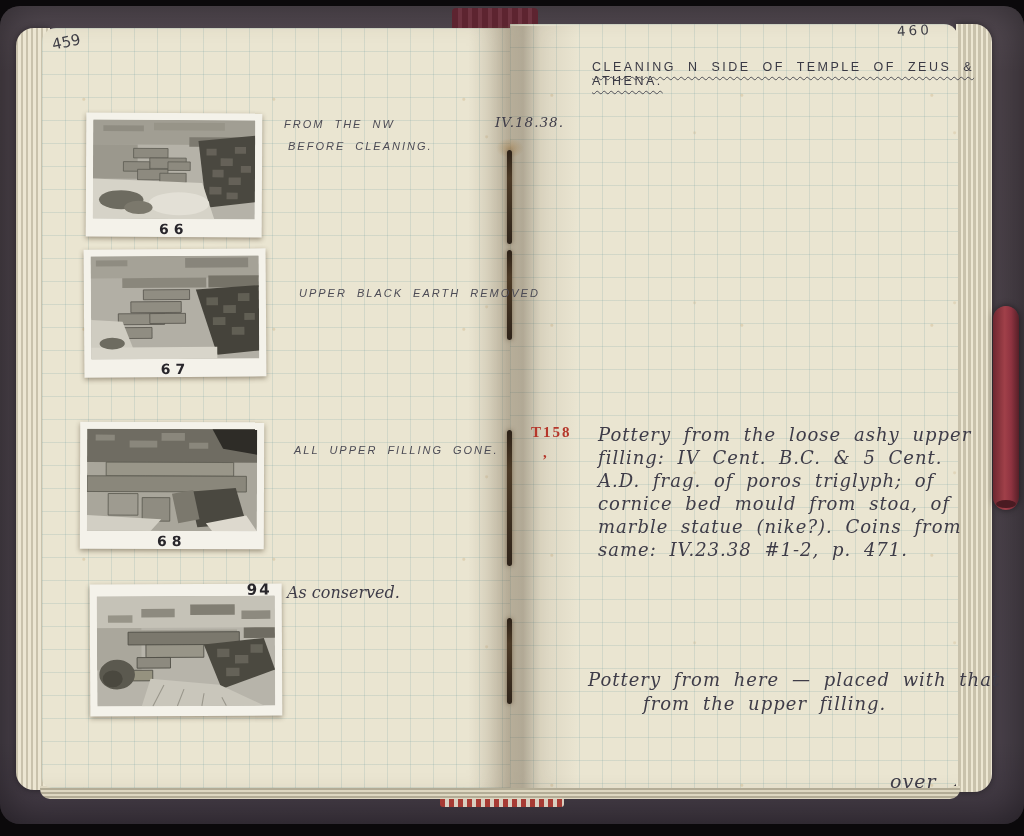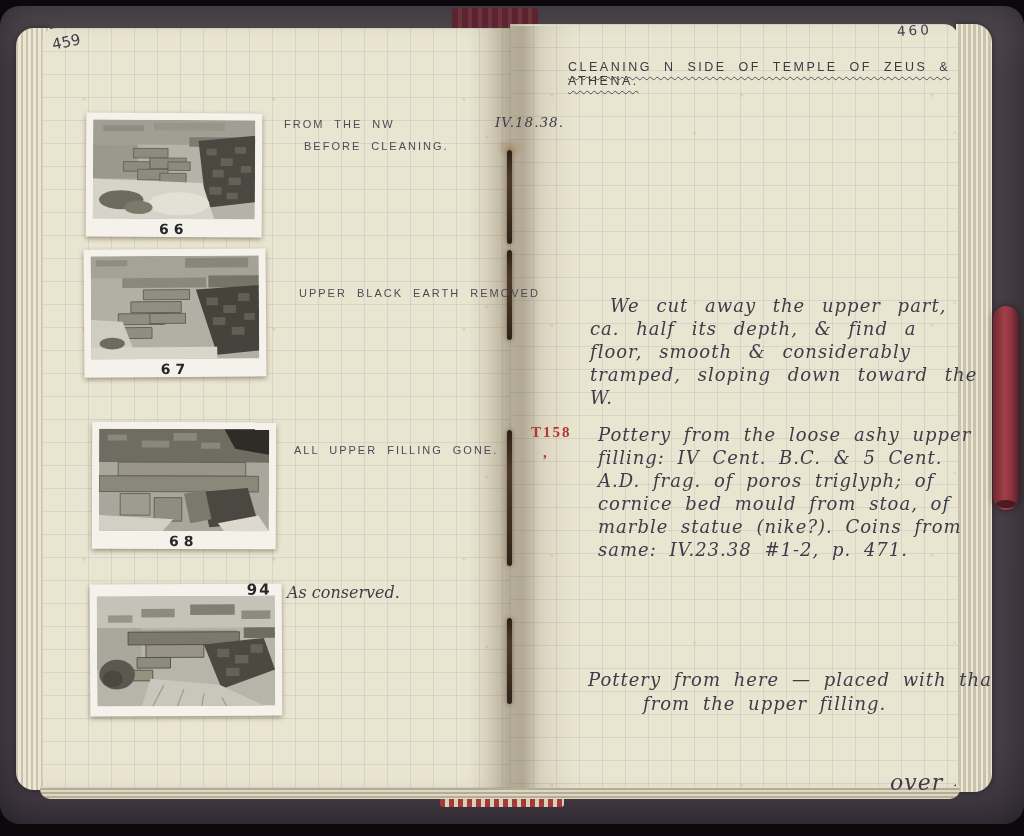--- a/index.html
+++ b/index.html
@@ -54,29 +54,29 @@
         width:calc(100% - 14px);height:calc(100% - 25px);}
   .photo-frame.num-top svg{top:12px;bottom:10px;height:calc(100% - 22px);}
   .photo-num{position:absolute;bottom:0;left:0;right:0;text-align:center;
         font-family:"DejaVu Sans",sans-serif;font-size:14px;font-weight:600;
         letter-spacing:5px;color:#28262b;}
   .photo-num-top{position:absolute;top:-3px;right:10px;bottom:auto;left:auto;
         text-align:right;letter-spacing:2px;font-size:15px;}
 
   
   .caption{font-family:"Liberation Sans",sans-serif;font-size:11px;
-        letter-spacing:2px;word-spacing:5px;color:#4c4b55;white-space:nowrap;}
+        letter-spacing:2px;word-spacing:5px;color:#4c4b55;white-space:nowrap;font-style:italic;}
   .cursive{font-family:"DejaVu Serif",serif;font-style:italic;color:#3e3c48;}
   .hand{font-family:"DejaVu Serif",serif;font-style:italic;color:#3e3c48;
         font-size:18px;line-height:23px;letter-spacing:1px;word-spacing:10px;}
   .hand-tight{word-spacing:6px;}
   .header-title{font-family:"Liberation Sans",sans-serif;font-size:12.5px;
         letter-spacing:2.5px;word-spacing:6px;color:#3a3944;
         text-decoration:underline wavy rgba(58,57,68,.85);
-        text-decoration-thickness:1px;text-underline-offset:5px;}
+        text-decoration-thickness:1px;text-underline-offset:5px;margin-left:24px;}
   .pagenum{font-family:"DejaVu Sans",sans-serif;color:#3f3e46;}
   .red-note{font-family:Liberation Serif, serif;color:#b5372b;
         font-size:15px;letter-spacing:2px;font-weight:600;}
 
   
   .pencil{left:993px;top:306px;width:26px;height:204px;border-radius:13px;
         background:linear-gradient(90deg,#6e2730 0%,#a04049 45%,#8e3340 70%,#561f27 100%);
         box-shadow:0 0 6px rgba(0,0,0,.5);}
   .pencil:after{content:"";position:absolute;left:3px;bottom:2px;width:20px;height:8px;
         border-radius:50%;background:#4a1b22;}
@@ -137,21 +137,21 @@
           <rect x="74" y="44" width="22" height="9"></rect>
       </g>
       <polygon points="0,62 108,66 120,104 0,104" fill="#d6d3c8"></polygon>
       <ellipse cx="85" cy="88" rx="30" ry="12" fill="#e3e0d6"></ellipse>
       <ellipse cx="28" cy="84" rx="22" ry="10" fill="#6d6b60"></ellipse>
       <ellipse cx="45" cy="92" rx="14" ry="7" fill="#7b786c"></ellipse>
     </svg>
     <span class="photo-num">66</span>
   </div>
   <span class="abs caption" style="left:284px;top:118px;">FROM THE NW</span>
-  <span class="abs caption" style="left:304px;top:140px;">BEFORE CLEANING.</span>
+  <span class="abs caption" style="left:288px;top:140px;">BEFORE CLEANING.</span>
 
   <div class="abs photo-frame" style="left:84px;top:249px;width:182px;height:128px;transform:rotate(-.4deg);">
     <svg viewBox="0 0 160 104" preserveAspectRatio="none">
       <rect width="160" height="104" fill="#b2afa5"></rect>
       <rect width="160" height="22" fill="#a5a297"></rect>
       <rect x="5" y="4" width="30" height="6" fill="#8f8c81"></rect>
       <rect x="90" y="2" width="60" height="10" fill="#88857b"></rect>
       <rect x="30" y="22" width="80" height="10" fill="#8a877c"></rect>
       <rect x="112" y="20" width="48" height="12" fill="#767368"></rect>
       <polygon points="100,34 160,30 160,96 120,100" fill="#45433b"></polygon>
@@ -171,21 +171,21 @@
         <rect x="18" y="72" width="40" height="11"></rect>
       </g>
       <polygon points="0,64 30,66 44,104 0,104" fill="#cfccc1"></polygon>
       <rect y="92" width="120" height="12" fill="#d8d5ca"></rect>
       <ellipse cx="20" cy="88" rx="12" ry="6" fill="#6d6b60"></ellipse>
     </svg>
     <span class="photo-num">67</span>
   </div>
   <span class="abs caption" style="left:299px;top:287px;">UPPER BLACK EARTH REMOVED</span>
 
-  <div class="abs photo-frame" style="left:92px;top:422px;width:184px;height:127px;transform:rotate(.2deg);">
+  <div class="abs photo-frame" style="left:80px;top:422px;width:184px;height:127px;transform:rotate(.2deg);">
     <svg viewBox="0 0 160 104" preserveAspectRatio="none">
       <rect width="160" height="104" fill="#a9a69b"></rect>
       <rect width="160" height="34" fill="#6f6c62"></rect>
       <g fill="#8a877c">
         <rect x="8" y="6" width="18" height="6"></rect>
           <rect x="40" y="12" width="26" height="7"></rect>
         <rect x="70" y="4" width="22" height="8"></rect>
           <rect x="96" y="14" width="18" height="6"></rect>
       </g>
       <polygon points="118,0 160,0 160,26 128,20" fill="#2e2c27"></polygon>
@@ -231,25 +231,24 @@
     </svg>
     <span class="photo-num photo-num-top">94</span>
   </div>
   <span class="abs cursive" style="left:287px;top:583px;font-size:16px;">As conserved.</span>
 
   <span class="abs header-title" style="left:568px;top:60px;width:410px;">CLEANING N SIDE OF TEMPLE OF ZEUS &amp; ATHENA.</span>
 
   <span class="abs cursive" style="left:495px;top:114px;font-size:13.5px;letter-spacing:1px;">IV.18.38.</span>
 
 
-  <div class="abs hand" style="left:590px;top:294px;width:392px;text-indent:20px;">We cut away the upper part, ca. half its depth, &amp; find a floor, smooth &amp; considerably tramped, sloping down toward the W.</div>
 
   <span class="abs red-note" style="left:531px;top:424px;">T158</span>
   <span class="abs red-note" style="left:543px;top:444px;">,</span>
 
   <div class="abs hand hand-tight" style="left:598px;top:423px;width:390px;">Pottery from the loose ashy upper filling: IV Cent. B.C. &amp; 5 Cent. A.D. frag. of poros triglyph; of cornice bed mould from stoa, of marble statue (nike?). Coins from same: IV.23.38 #1-2, p. 471.</div>
 
 
   <div class="abs hand hand-tight" style="left:588px;top:668px;width:400px;padding-left:55px;text-indent:-55px;line-height:24px;">Pottery from here — placed with that from the upper filling.</div>
 
-  <span class="abs cursive" style="left:890px;top:770px;font-size:22px;letter-spacing:1px;">over</span>
+  <span class="abs cursive" style="left:890px;top:770px;font-size:19px;letter-spacing:1px;">over</span>
 
 </div>
 
 </body></html>

